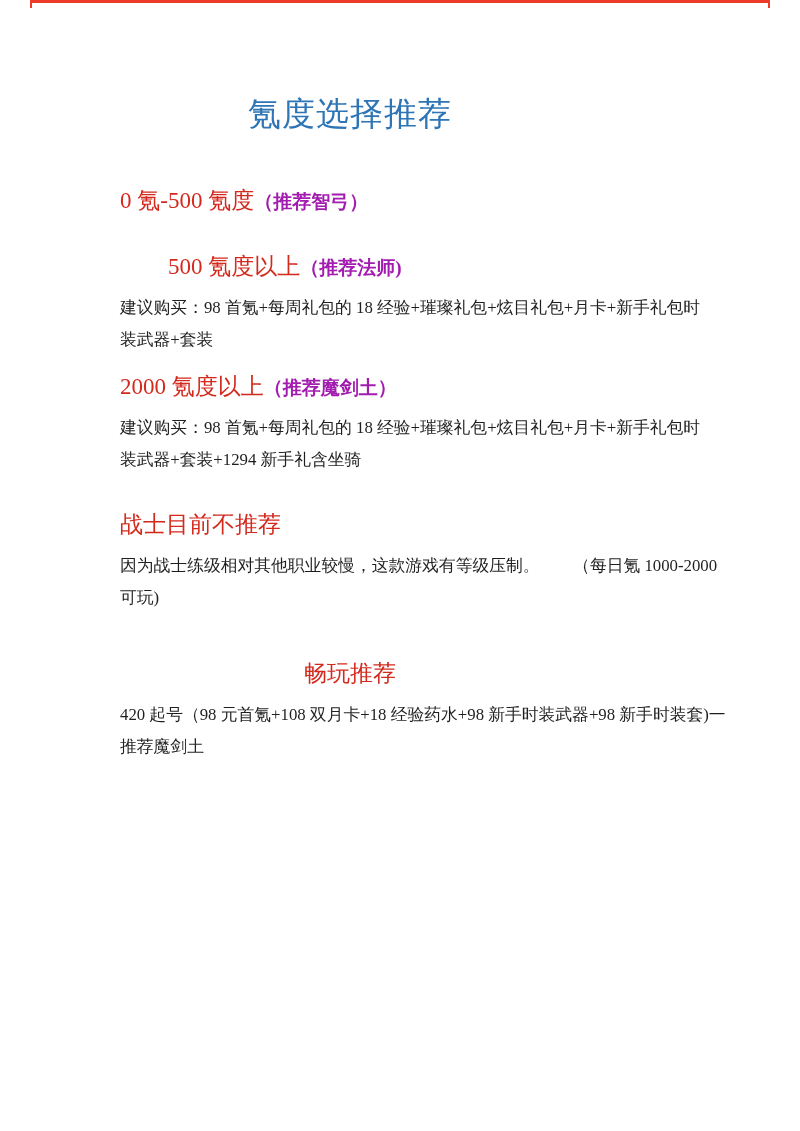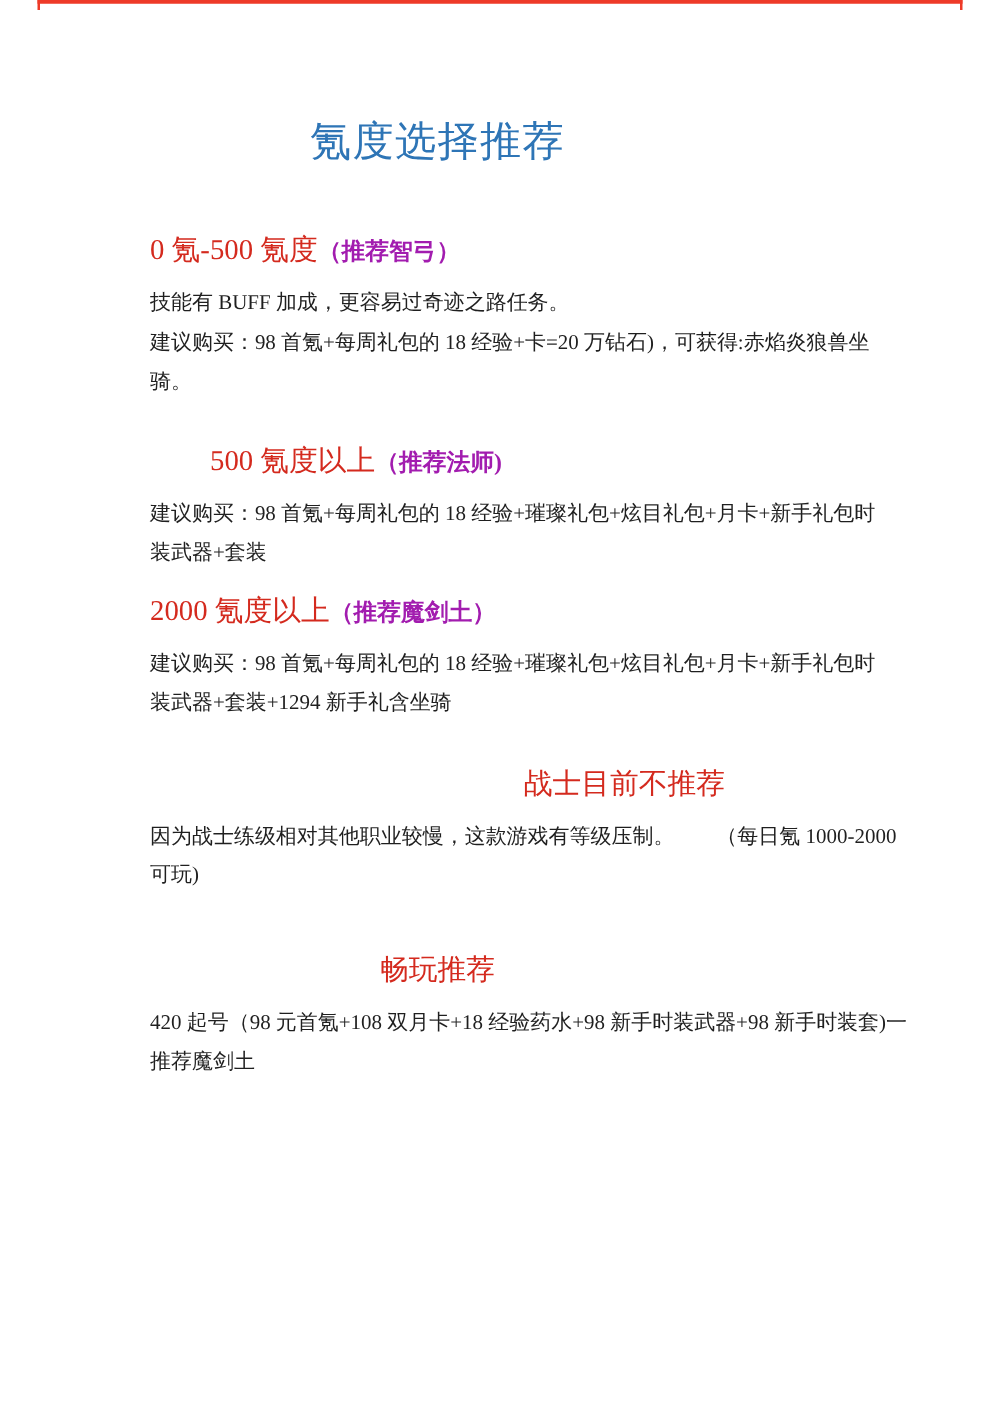--- a/index.html
+++ b/index.html
@@ -46,21 +46,21 @@
     color: #d42a1e;
   }
   .heading .hn {
     font-size: 19px;
     font-weight: bold;
     color: #a21caf;
   }
   .sec-0 .heading { margin-top: 48px; }
   .sec-1 .heading { margin-top: 32px; margin-left: 48px; }
   .sec-2 .heading { margin-top: 15px; }
-  .sec-3 .heading { margin-top: 33px; text-align: right; }
+  .sec-3 .heading { margin-top: 33px; }
   .sec-4 .heading { margin-top: 44px; text-align: center; }
   .body { margin-top: 8px; }
   .body .line {
     font-size: 16.8px;
     line-height: 31.5px;
     color: #1f1f1f;
     white-space: nowrap;
   }
   .note { margin-top: 30px; }
   .note .line {
@@ -76,25 +76,20 @@
 <div class="page">
 
   <div class="top-mark"></div>
 
   <div class="content">
 
     <h1 class="title">氪度选择推荐</h1>
 
     <section class="sec-0">
       <h2 class="heading"><span class="hl">0 氪-500 氪度</span><span class="hn">（推荐智弓）</span></h2>
-      <div class="body">
-        <div class="line">技能有 BUFF 加成，更容易过奇迹之路任务。</div>
-        <div class="line">建议购买：98 首氪+每周礼包的 18 经验+卡=20 万钻石)，可获得:赤焰炎狼兽坐</div>
-        <div class="line">骑。</div>
-      </div>
     </section>
 
     <section class="sec-1">
       <h2 class="heading"><span class="hl">500 氪度以上</span><span class="hn">（推荐法师)</span></h2>
       <div class="body">
         <div class="line">建议购买：98 首氪+每周礼包的 18 经验+璀璨礼包+炫目礼包+月卡+新手礼包时</div>
         <div class="line">装武器+套装</div>
       </div>
     </section>
 

